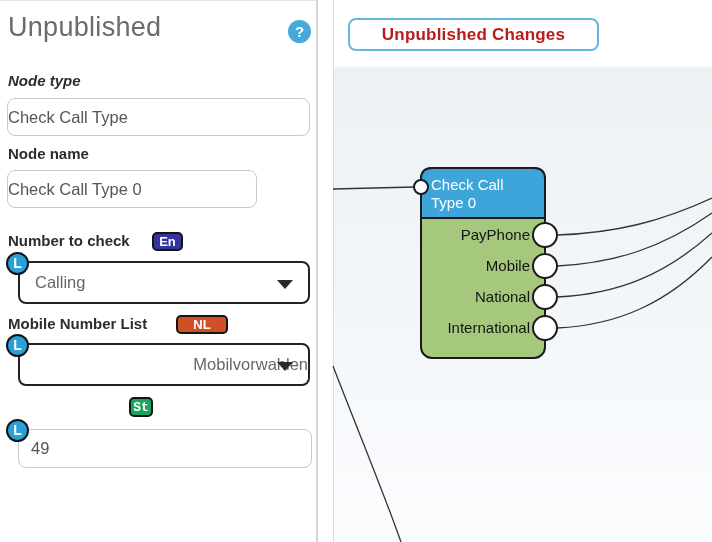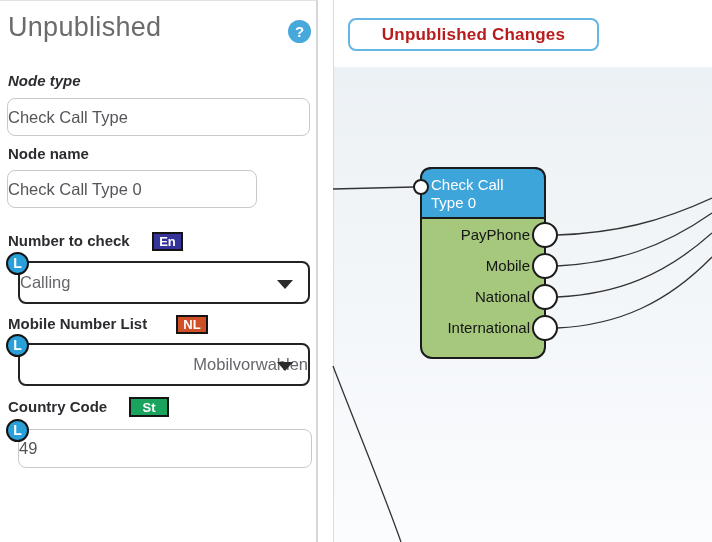--- a/index.html
+++ b/index.html
@@ -30,37 +30,37 @@
   }
   .text-input {
     position:absolute; background:#fff;
     border:1px solid #c9c9c9; border-radius:8px;
     font-family:"Liberation Sans", sans-serif;
     font-size:16.5px; color:#55555a; 
   }
   .dropdown {
     position:absolute; left:18px; width:292px; height:43px;
     border:2px solid #222; border-radius:8px; background:#fff;
-    display:flex; align-items:center; 
+    display:flex; align-items:center; padding-left:15px;
     font-size:16.5px; color:#66666b; cursor:pointer;
   }
   .dropdown .arrow {
     position:absolute; right:15px; top:50%; margin-top:-3px;
     width:0; height:0;
     border-left:8px solid transparent; border-right:8px solid transparent;
     border-top:9px solid #2a2a2a;
   }
   .type-badge {
-    position:absolute; border:2px solid #141414; border-radius:0;
+    position:absolute; border:2px solid #141414; border-radius:5px;
     color:#fff; font-size:13px; font-weight:bold;
     display:flex; align-items:center; justify-content:center;
   }
   .badge-en { left:152px; top:231px; width:31px; height:19px; background:#34349b; }
-  .badge-nl { left:176px; top:314px; width:32px; height:19px; background:#cf4f27; }
-  .badge-st { left:129px; top:396px; width:40px; height:20px; background:#1aa35c; }
+  .badge-nl { left:176px; top:314px; width:52px; height:19px; background:#cf4f27; }
+  .badge-st { left:129px; top:396px; width:24px; height:20px; background:#1aa35c;font-family:Liberation Mono, monospace; }
   .lang-badge {
     position:absolute; left:6px; width:23px; height:23px;
     border:2px solid #141414; border-radius:50%; background:#29a0d9;
     color:#fff; font-size:14px; font-weight:bold;
     text-align:center; line-height:19px; z-index:3; cursor:pointer;
   }
 
   
   .right-area {
     position:absolute; left:318px; top:0; width:394px; height:542px; background:#fff;
@@ -102,24 +102,23 @@
   </div>
 
   <div class="field-label" style="top:314px;">Mobile Number List</div>
   <div class="type-badge badge-nl">NL</div>
   <div class="lang-badge" style="top:333px;">L</div>
   <div class="dropdown" style="top:342px;justify-content:flex-end;">
     <span>Mobilvorwahlen</span>
     <span class="arrow"></span>
   </div>
 
-  <div class="field-label" style="top:397px;">Country Code</div>
   <div class="type-badge badge-st">St</div>
   <div class="lang-badge" style="top:418px;">L</div>
-  <input class="text-input" style="left: 18px; top: 428px; width: 294px; height: 39px; padding-left: 0;" readonly="" value="49">
+  <input class="text-input" style="left: 18px; top: 428px; width: 294px; height: 39px; padding-left: 12px;" readonly="" value="49">
 </div>
 
 <div class="right-area">
   <div class="flow-area"></div>
 
   <div class="unpublished-btn">Unpublished Changes</div>
 
   <svg class="flow-svg" width="394" height="542" viewBox="318 0 394 542">
 
     <path d="M333,189 L414,187" fill="none" stroke="#333" stroke-width="1.3"></path>

